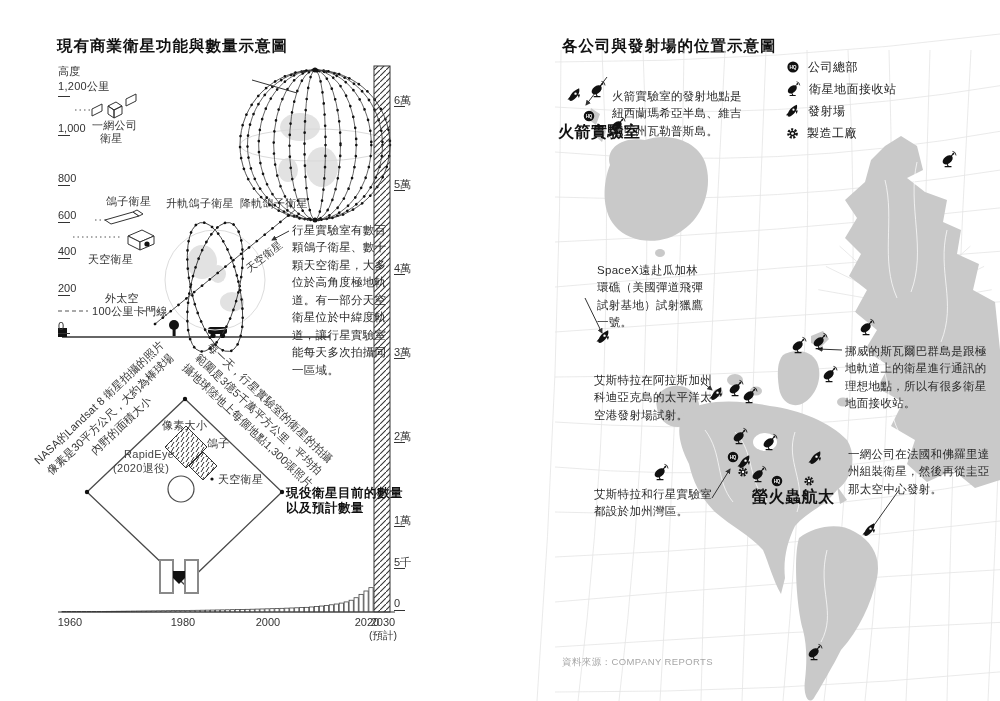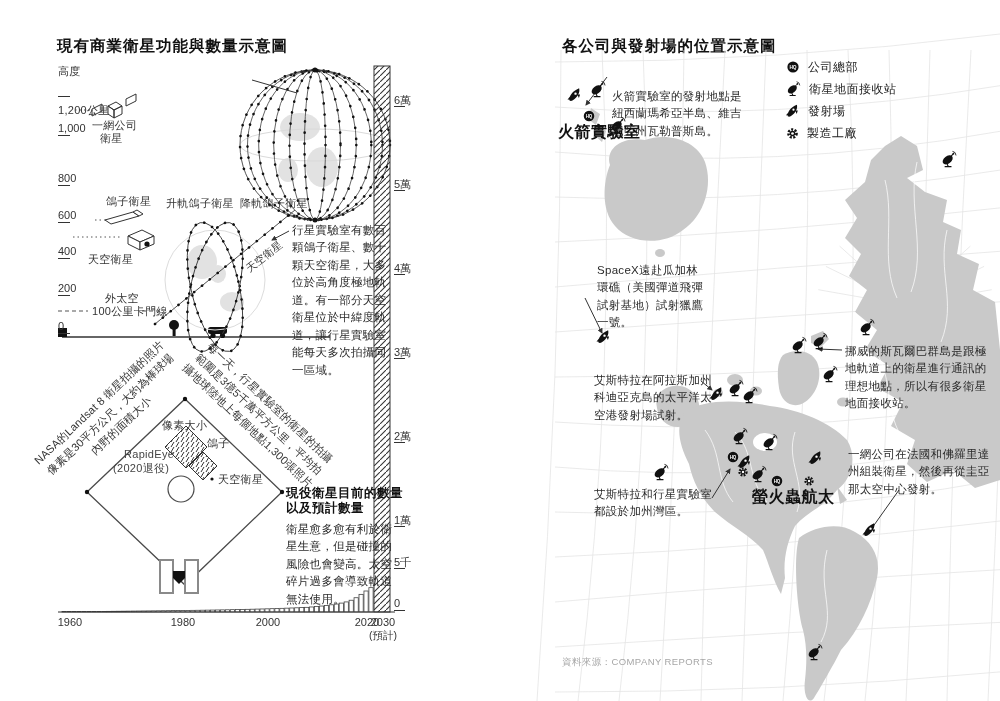--- a/index.html
+++ b/index.html
@@ -194,21 +194,21 @@
         <rect x="304.05" y="545.72" width="4.2" height="14.28" fill="#fff" stroke="#444" stroke-width="0.8"></rect>
         <rect x="309.00" y="542.36" width="4.2" height="17.64" fill="#fff" stroke="#444" stroke-width="0.8"></rect>
         <rect x="313.95" y="539.00" width="4.2" height="21.00" fill="#fff" stroke="#444" stroke-width="0.8"></rect>
         <rect x="318.90" y="535.64" width="4.2" height="24.36" fill="#fff" stroke="#444" stroke-width="0.8"></rect>
       </g>
     <line x1="8" y1="560" x2="345" y2="560" stroke="#333" stroke-width="1.2"></line>
     <rect id="proj-bar" x="324" y="14" width="16" height="546" fill="url(#hatch)" stroke="#333" stroke-width="1"></rect>
   </svg>
 
   <div class="sm" style="left:58px;top:64px;">高度</div>
-  <div class="sm" style="left:58px;top:79px;margin-top:24px;">1,200公里</div>
+  <div class="sm" style="left:58px;top:79px;">1,200公里</div>
   <div class="dash" style="left:58px;top:96px;"></div>
   <div id="alt-ticks"></div>
 
   <div class="sm" style="left:92px;top:118px;">一網公司</div>
   <div class="sm" style="left:100px;top:131px;">衛星</div>
   <div class="sm" style="left:106px;top:194px;">鴿子衛星</div>
   <div class="sm" style="left:88px;top:252px;">天空衛星</div>
   <div class="sm" style="left:105px;top:291px;">外太空</div>
   <div class="sm" style="left:92px;top:304px;">100公里卡門線</div>
 
@@ -230,21 +230,20 @@
   </div>
 
   <div class="sm" style="left:162px;top:418px;">像素大小</div>
   <div class="sm" style="left:207px;top:436px;">鴿子</div>
   <div class="sm" style="left:218px;top:472px;">天空衛星</div>
   <div class="sm" style="left:124px;top:448px;color:#444;">RapidEye</div>
   <div class="sm" style="left:113px;top:461px;color:#444;">(2020退役)</div>
 
   <div class="stat-title" style="left:286px;top:486px;">現役衛星目前的數量</div>
   <div class="stat-title" style="left:286px;top:501px;">以及預計數量</div>
-  <div class="ann" style="left:286px;top:521px;width:112px;">衛星愈多愈有利於衛星生意，但是碰撞的風險也會變高。太空碎片過多會導致軌道無法使用。</div>
 
   <div id="y-ticks"></div>
   <div id="x-ticks"></div>
 
 
   <div class="title" style="left:562px;top:36px;">各公司與發射場的位置示意圖</div>
 
   <svg id="map" width="445" height="651" style="left:555px;top:50px;" viewBox="0 0 445 651">
     <defs>
       <symbol id="i-hq" viewBox="0 0 20 20">

